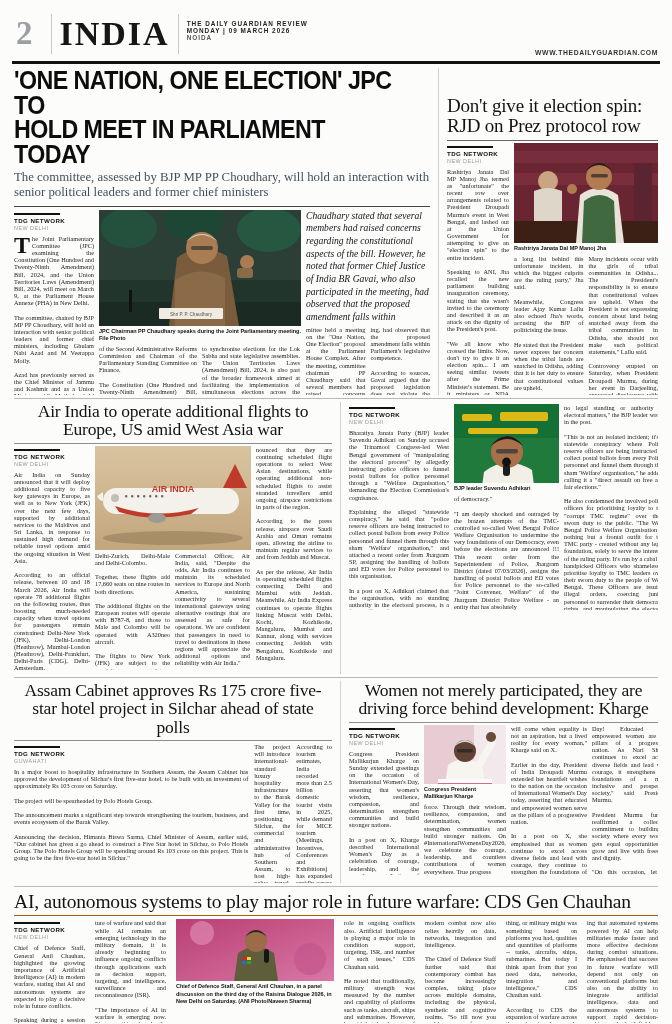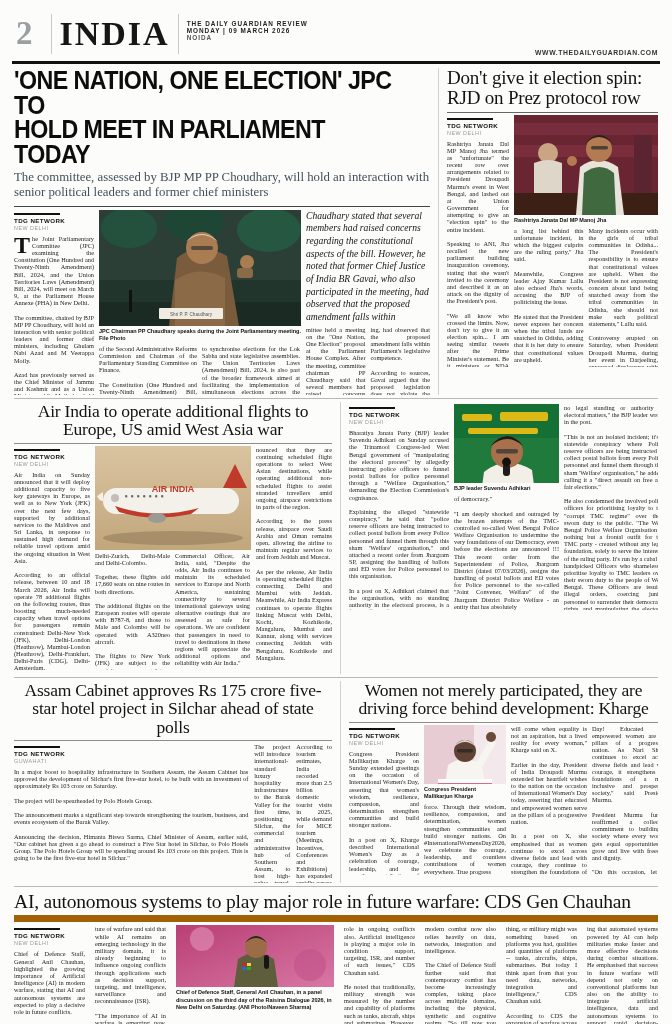--- a/index.html
+++ b/index.html
@@ -40,21 +40,21 @@
   .jpc-body{display:flex;gap:5px;height:226px;margin-top:3px;overflow:hidden;}
   .jpc-c1{width:80px;flex:none;}
   .jpc-mid{width:202px;flex:none;display:flex;flex-direction:column;}
   .jpc-midcols{display:flex;gap:5px;flex:1;overflow:hidden;}
   .jpc-midcols .bodytext{width:98px;}
   .jpc-right{width:124px;flex:none;display:flex;flex-direction:column;}
   .pullquote{font-style:italic;font-size:9.6px;line-height:1.32;color:#15151a;height:116px;overflow:hidden;}
   .jpc-rightcols{display:flex;gap:5px;flex:1;overflow:hidden;}
   .jpc-rightcols .bodytext{width:60px;}
   .art-rjd{flex:1;overflow:hidden;}
-  .rjd-h{font-size:19px;line-height:1.04;border-bottom:1px solid #666;padding-bottom:4px;}
+  .rjd-h{font-size:19px;line-height:1.04;border-bottom:1px solid #666;padding-bottom:4px;margin-top:28px;}
   .rjd-body{display:flex;gap:5px;height:252px;margin-top:2px;overflow:hidden;}
   .rjd-c1{width:62px;flex:none;}
   .rjd-blk{flex:1;display:flex;flex-direction:column;overflow:hidden;}
   .rjd-cols{display:flex;gap:5px;flex:1;overflow:hidden;}
   .rjd-cols .bodytext{flex:1;}
   
   .mid-band{height:272px;}
   .art-air{width:318px;flex:none;}
   .art-bjp{flex:1;overflow:hidden;}
   .h2line{font-size:17.5px;line-height:1.05;text-align:center;}
@@ -71,21 +71,21 @@
   .art-assam{width:318px;flex:none;}
   .art-kharge{flex:1;overflow:hidden;}
   .assam-body{display:flex;gap:6px;height:150px;margin-top:2px;overflow:hidden;}
   .assam-body .bodytext{flex:1;}
   .kharge-body{display:flex;gap:5px;height:150px;margin-top:2px;overflow:hidden;}
   .kharge-c1{width:70px;flex:none;}
   .kharge-mid{width:82px;flex:none;display:flex;flex-direction:column;overflow:hidden;}
   .kharge-c{width:76px;flex:none;}
   
   .art-cds{padding:2px 14px 0 14px;}
-  .cds-h{font-size:19.5px;line-height:1.05;border-bottom:7px solid #a16207;padding-bottom:3px;}
+  .cds-h{font-size:19.5px;line-height:1.05;border-bottom:1px solid #a16207;padding-bottom:3px;}
   .cds-body{display:flex;gap:6px;height:104px;margin-top:3px;overflow:hidden;justify-content:space-between;}
   .cds-c{width:71px;flex:none;}
   .cds-mid{width:158px;flex:none;display:flex;flex-direction:column;overflow:hidden;}
 </style>
 </head>
 <body>
 
 <div class="page">
 
   <div class="hdr">

